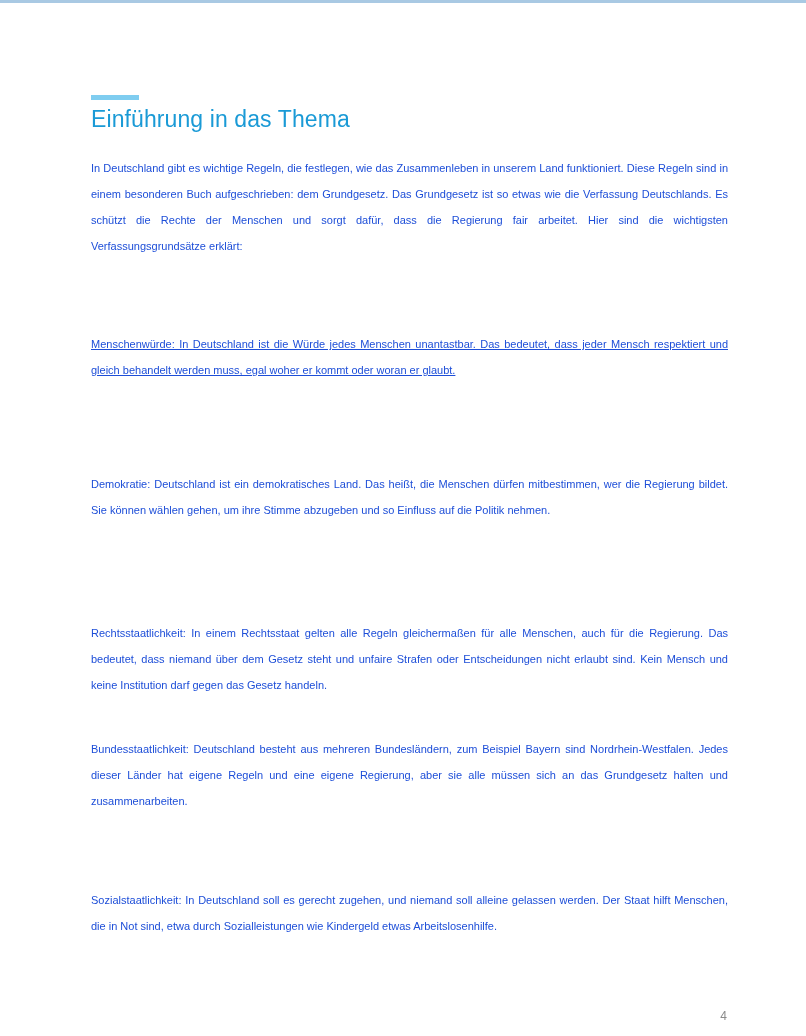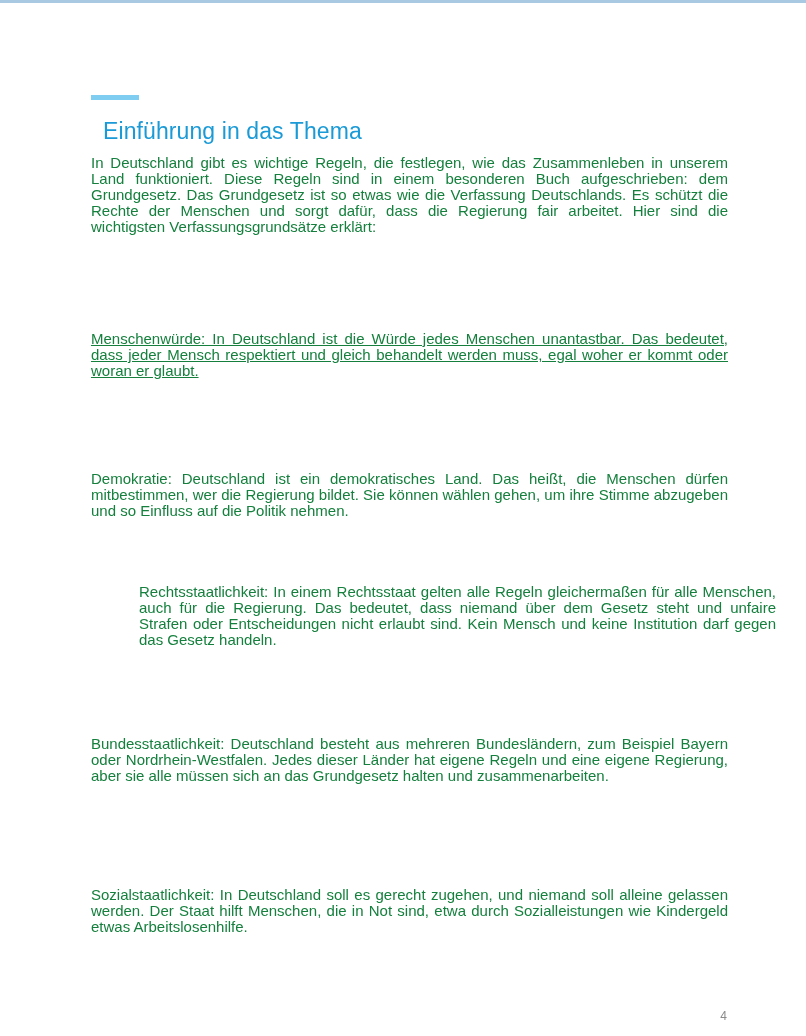--- a/index.html
+++ b/index.html
@@ -27,37 +27,37 @@
       left: 91px;
       top: 95px;
       width: 48px;
       height: 5px;
       background: #7fcdf0;
     }
     .title {
       position: absolute;
       left: 91px;
       top: 104px;
-      margin: 12px;
+      margin: 0;
       font-weight: normal;
       font-size: 23px;
       line-height: 30px;
       color: #1a9ad6;
       letter-spacing: 0.1px;
       text-align: right;
     }
     .para {
       position: absolute;
       left: 91px;
       width: 637px;
       margin: 0;
-      font-size: 15px;
-      line-height: 16px;
+      font-size: 11px;
+      line-height: 26px;
       text-align: justify;
-      color: #15803d;
+      color: #1d4ed8;
     }
     .page-number {
       position: absolute;
       right: 79px;
       top: 1009px;
       font-size: 12px;
       color: #8a8a8a;
     }
   </style>
 </head>
@@ -68,19 +68,19 @@
 <div class="accent-bar"></div>
 
 <h1 class="title">Einführung in das Thema</h1>
 
 <p class="para" style="top:155px;">In Deutschland gibt es wichtige Regeln, die festlegen, wie das Zusammenleben in unserem Land funktioniert. Diese Regeln sind in einem besonderen Buch aufgeschrieben: dem Grundgesetz. Das Grundgesetz ist so etwas wie die Verfassung Deutschlands. Es schützt die Rechte der Menschen und sorgt dafür, dass die Regierung fair arbeitet. Hier sind die wichtigsten Verfassungsgrundsätze erklärt:</p>
 
 <p class="para" style="top:331px;text-decoration:underline;">Menschenwürde: In Deutschland ist die Würde jedes Menschen unantastbar. Das bedeutet, dass jeder Mensch respektiert und gleich behandelt werden muss, egal woher er kommt oder woran er glaubt.</p>
 
 <p class="para" style="top:471px;">Demokratie: Deutschland ist ein demokratisches Land. Das heißt, die Menschen dürfen mitbestimmen, wer die Regierung bildet. Sie können wählen gehen, um ihre Stimme abzugeben und so Einfluss auf die Politik nehmen.</p>
 
-<p class="para" style="top:584px;margin-left:48px;">Rechtsstaatlichkeit: In einem Rechtsstaat gelten alle Regeln gleichermaßen für alle Menschen, auch für die Regierung. Das bedeutet, dass niemand über dem Gesetz steht und unfaire Strafen oder Entscheidungen nicht erlaubt sind. Kein Mensch und keine Institution darf gegen das Gesetz handeln.</p>
+<p class="para" style="top:620px;">Rechtsstaatlichkeit: In einem Rechtsstaat gelten alle Regeln gleichermaßen für alle Menschen, auch für die Regierung. Das bedeutet, dass niemand über dem Gesetz steht und unfaire Strafen oder Entscheidungen nicht erlaubt sind. Kein Mensch und keine Institution darf gegen das Gesetz handeln.</p>
 
-<p class="para" style="top:736px;">Bundesstaatlichkeit: Deutschland besteht aus mehreren Bundesländern, zum Beispiel Bayern oder Nordrhein-Westfalen. Jedes dieser Länder hat eigene Regeln und eine eigene Regierung, aber sie alle müssen sich an das Grundgesetz halten und zusammenarbeiten.</p>
+<p class="para" style="top:736px;">Bundesstaatlichkeit: Deutschland besteht aus mehreren Bundesländern, zum Beispiel Bayern sind Nordrhein-Westfalen. Jedes dieser Länder hat eigene Regeln und eine eigene Regierung, aber sie alle müssen sich an das Grundgesetz halten und zusammenarbeiten.</p>
 
 <p class="para" style="top:887px;">Sozialstaatlichkeit: In Deutschland soll es gerecht zugehen, und niemand soll alleine gelassen werden. Der Staat hilft Menschen, die in Not sind, etwa durch Sozialleistungen wie Kindergeld etwas Arbeitslosenhilfe.</p>
 
 <div class="page-number">4</div>
 
 </body></html>

